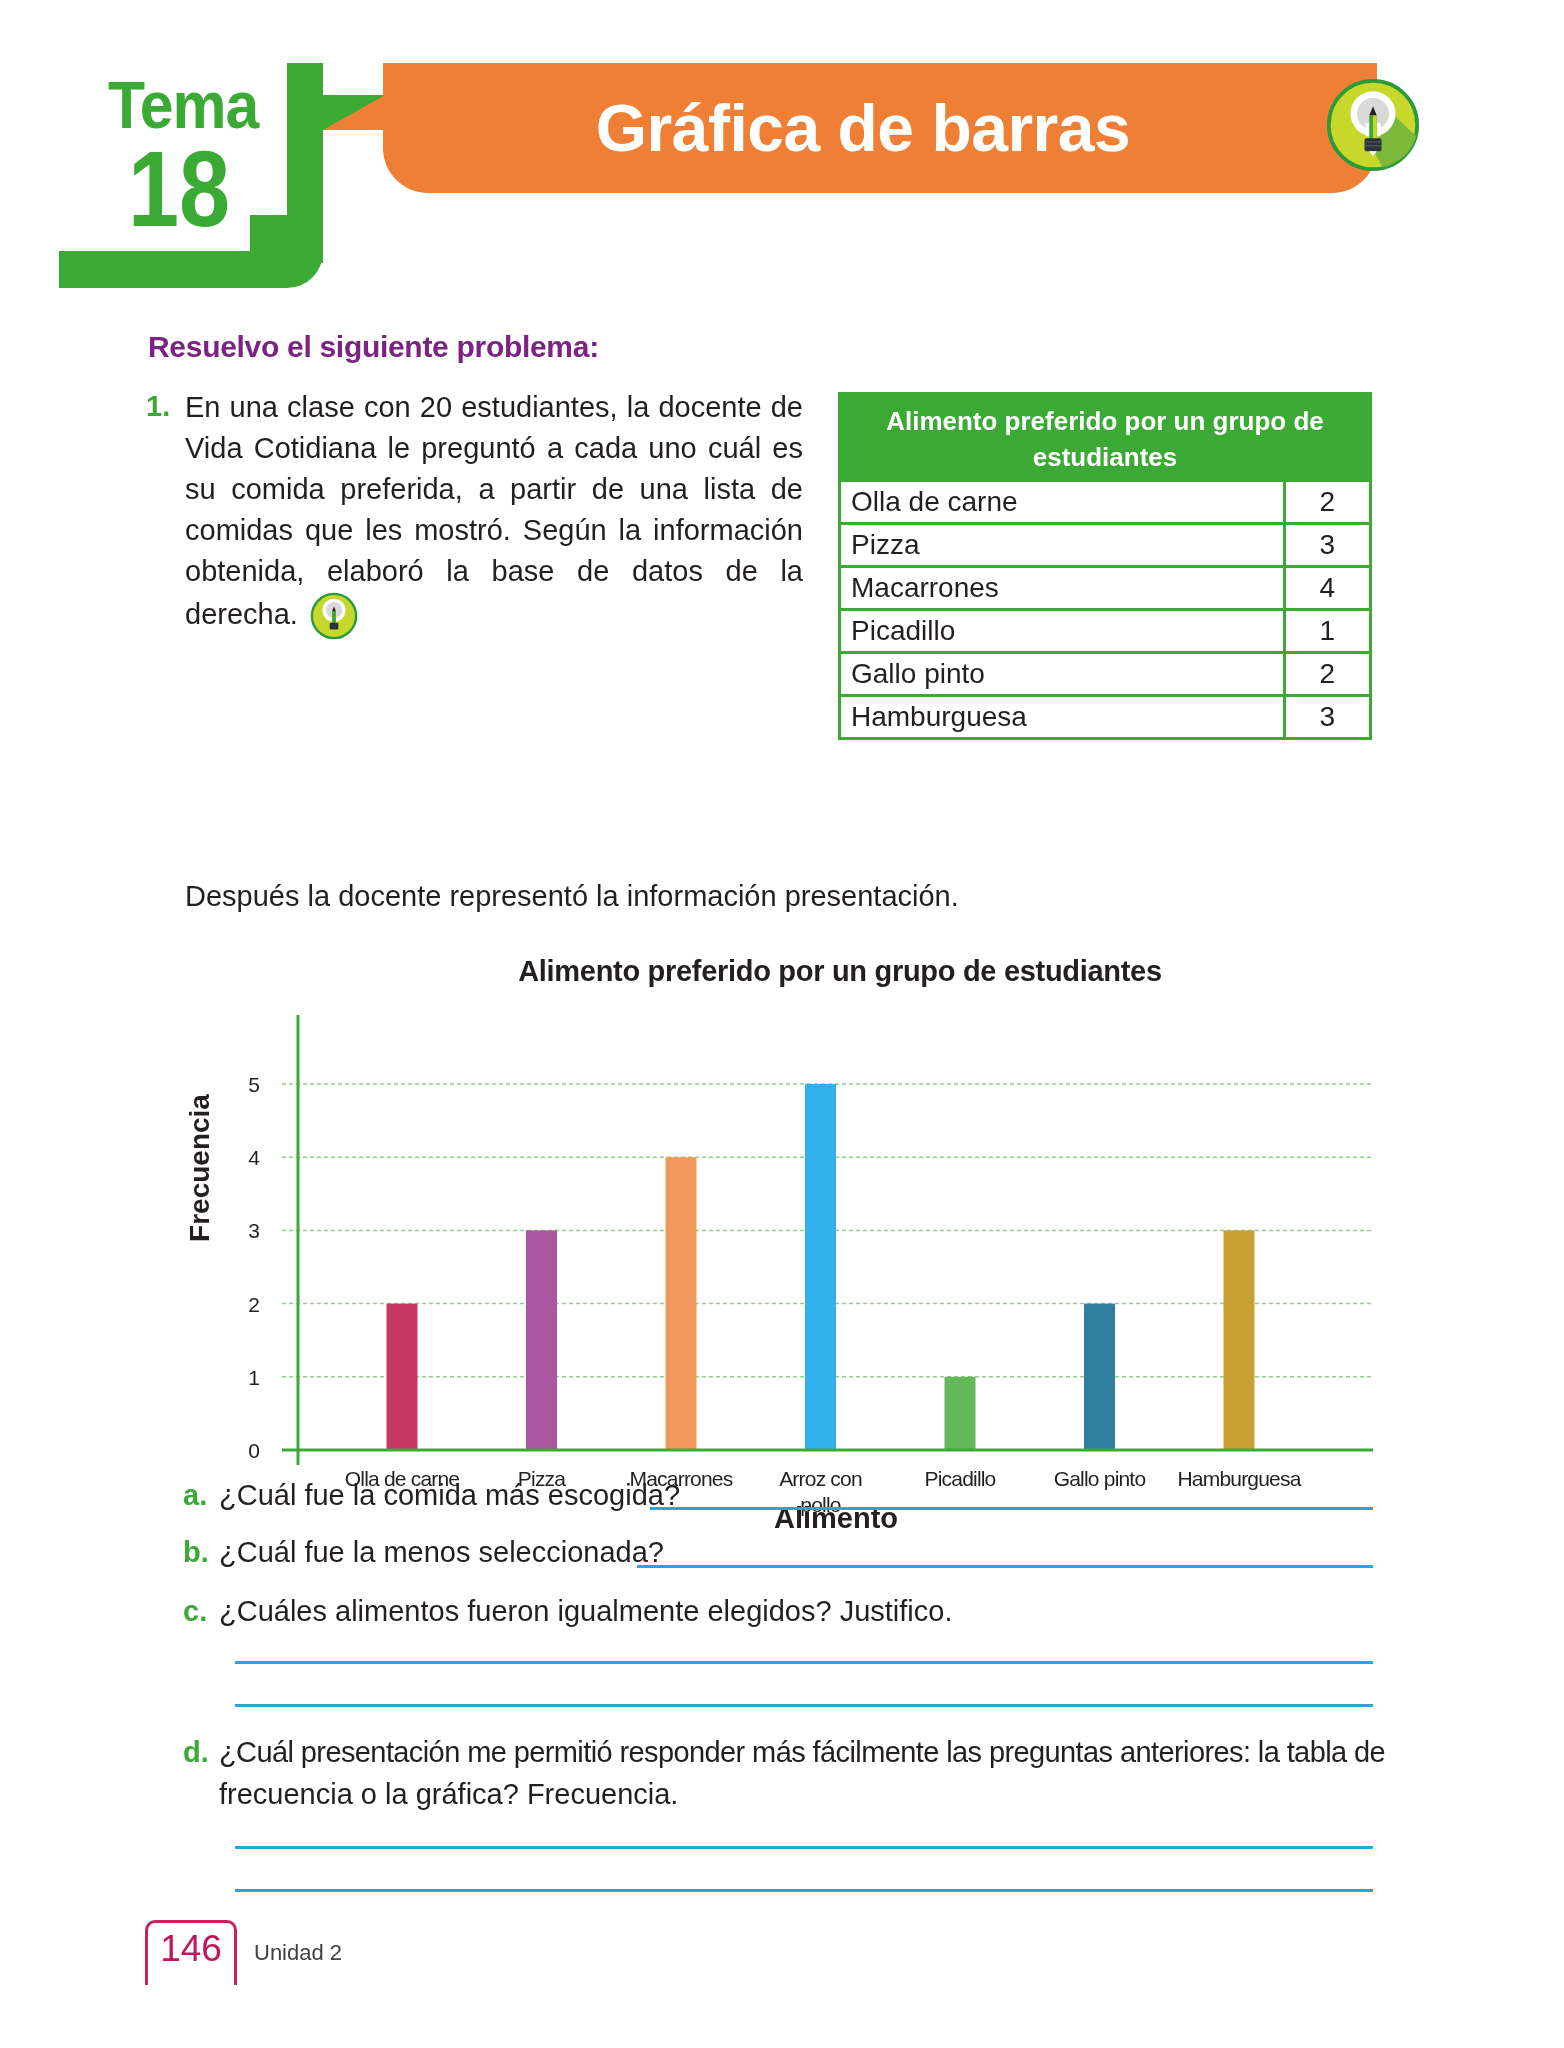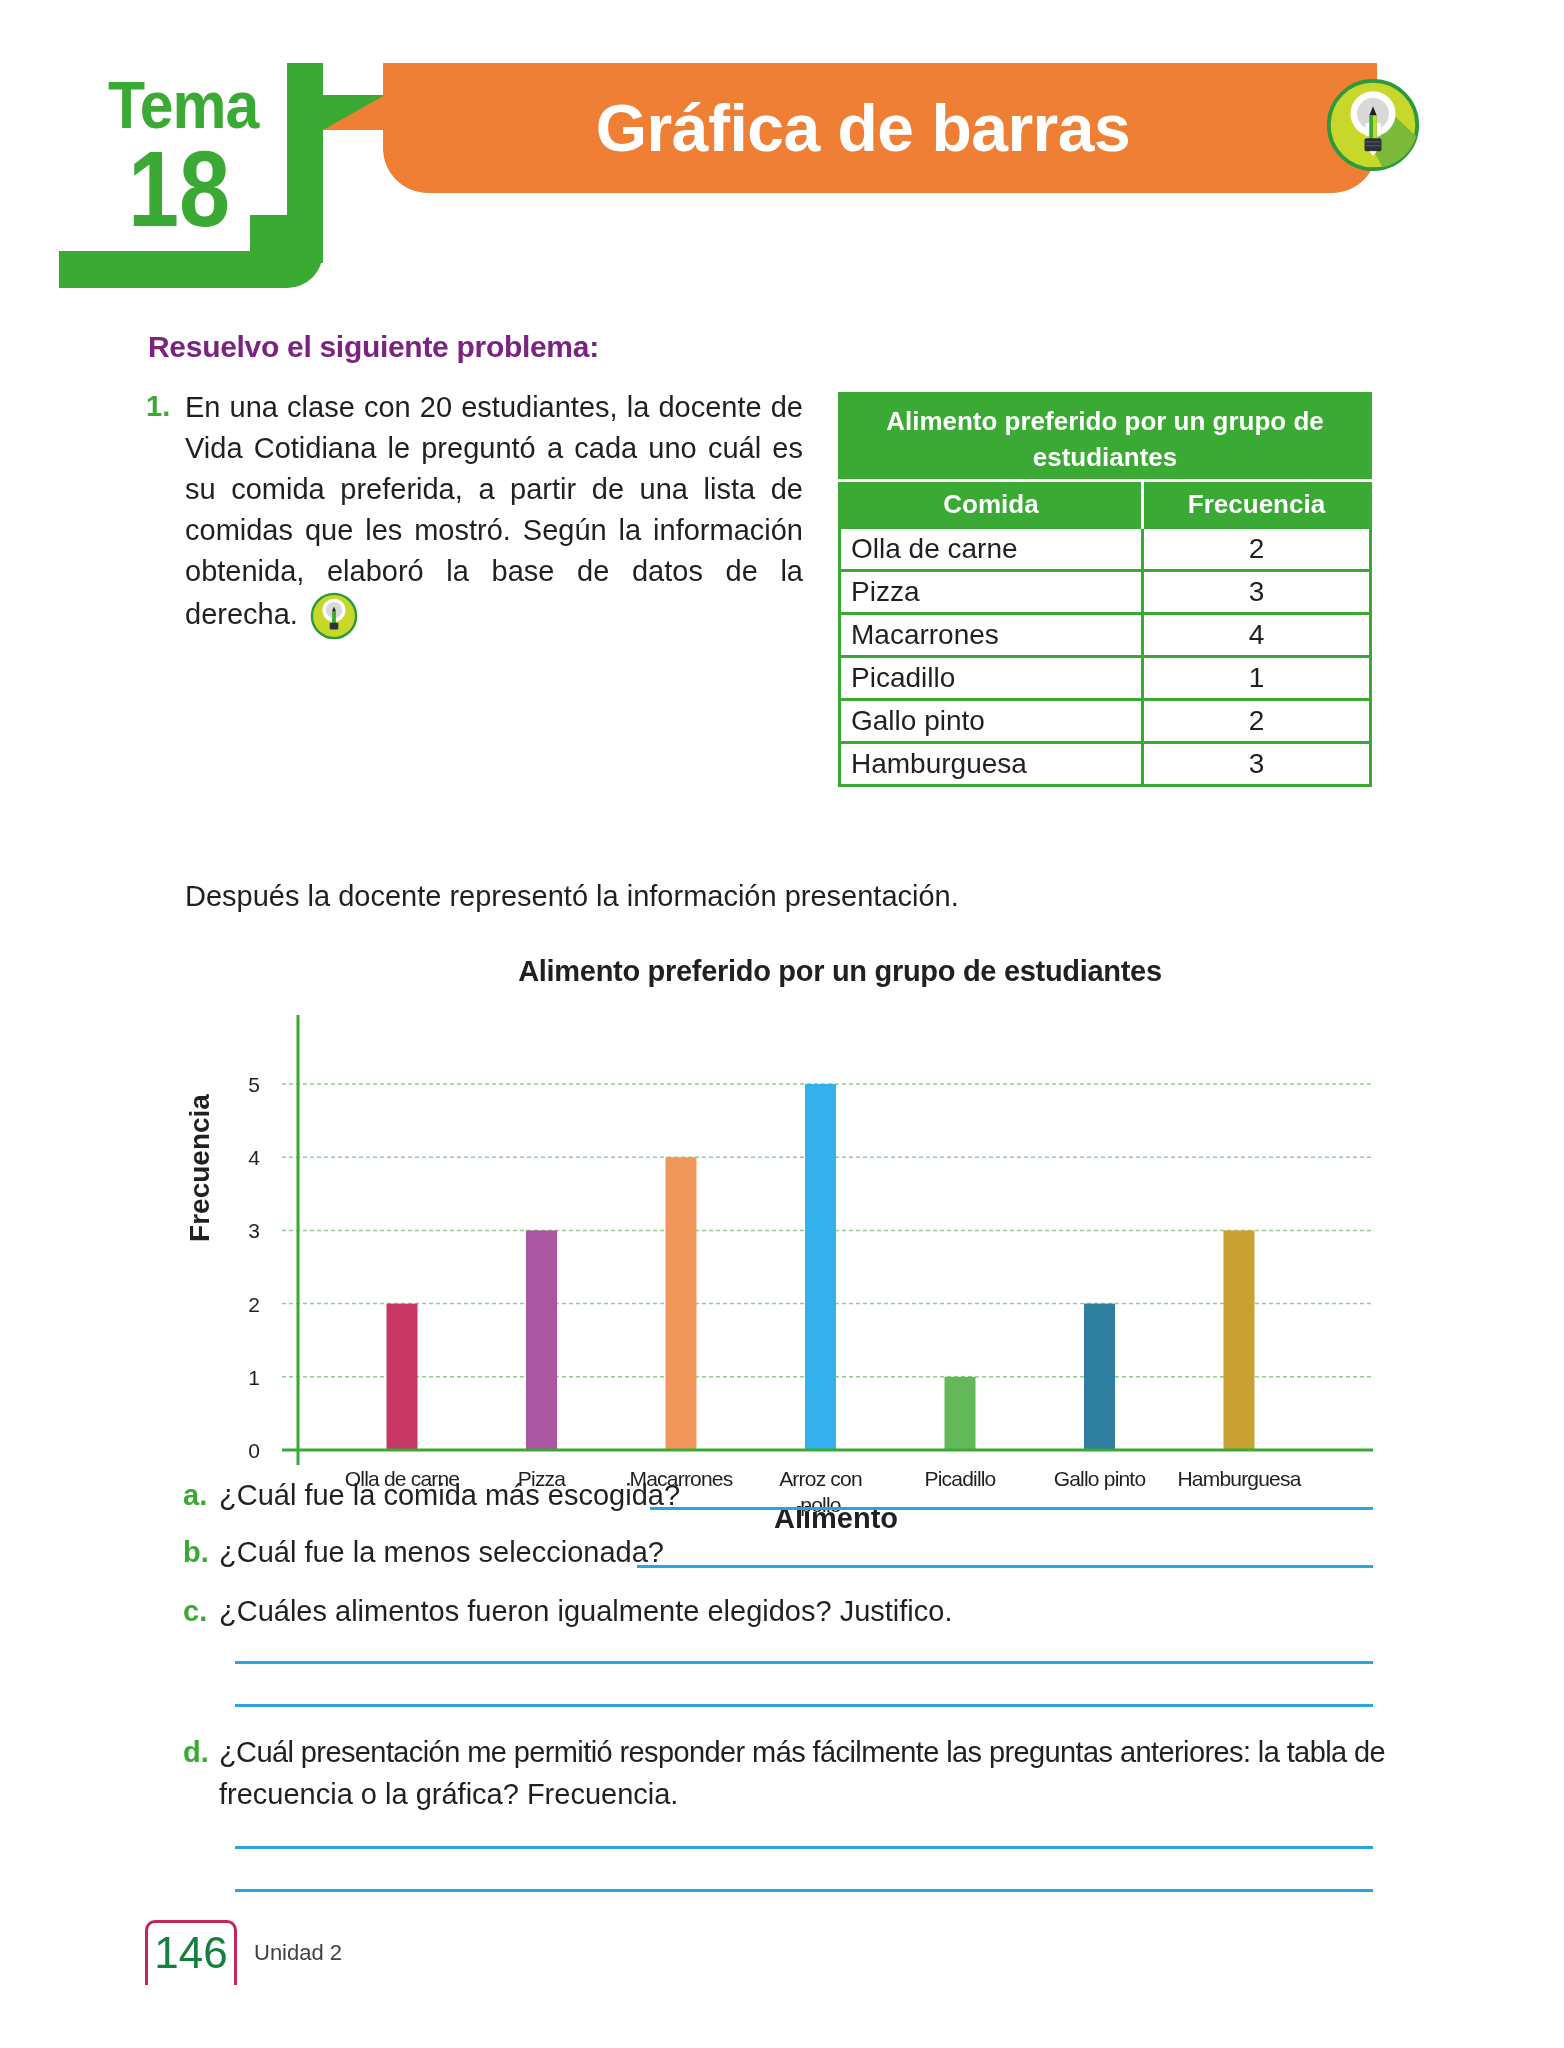--- a/index.html
+++ b/index.html
@@ -34,21 +34,21 @@
   .after-text { left:185px; top:880px; font-size:29px; color:#231f20; }
   
   .chart-title { left:400px; top:955px; width:880px; text-align:center; font-size:29px; font-weight:bold; color:#231f20; letter-spacing:-0.3px; }
   #chart { position:absolute; left:0; top:0; }
   
   .q { font-size:29px; color:#231f20; white-space:nowrap; }
   .qletter { font-weight:bold; color:#3aaa35; display:inline-block; width:36px; }
   .ansline { height:3px; background:#2aa4dd; }
   
   .page-box { left:145px; top:1920px; width:86px; height:62px; border:3px solid #c3265a; border-bottom:none; border-radius:10px 10px 0 0; }
-  .page-num { left:145px; top:1928px; width:92px; text-align:center; font-size:44px; color:#15803d; }
+  .page-num { left:145px; top:1928px; width:92px; text-align:center; font-size:37px; color:#be185d; }
   .unit { left:254px; top:1940px; font-size:22px; color:#414042; }
 </style>
 </head>
 <body>
 
 <div class="abs lbar-v"></div>
 <div class="abs lbar-corner"></div>
 <div class="abs lbar-h"></div>
 <div class="abs tema-word">Tema</div>
 <div class="abs tema-num">18</div>
@@ -85,24 +85,20 @@
     <polygon points="50,30 46,40 54,40" fill="#231f20"></polygon>
     <rect x="41" y="64" width="18" height="14" rx="2" fill="#2c3338"></rect>
   </svg>
 </div>
 
 <table class="abs freq-table">
   <thead>
     <tr>
         <th colspan="2" class="cap">Alimento preferido por un grupo de estudiantes</th>
       </tr>
-    <tr>
-      <th class="colh left">Comida</th>
-      <th class="colh">Frecuencia</th>
-    </tr>
   </thead>
   <tbody>
     <tr>
         <td>Olla de carne</td>
         <td class="num">2</td>
       </tr>
     <tr>
         <td>Pizza</td>
         <td class="num">3</td>
       </tr>

